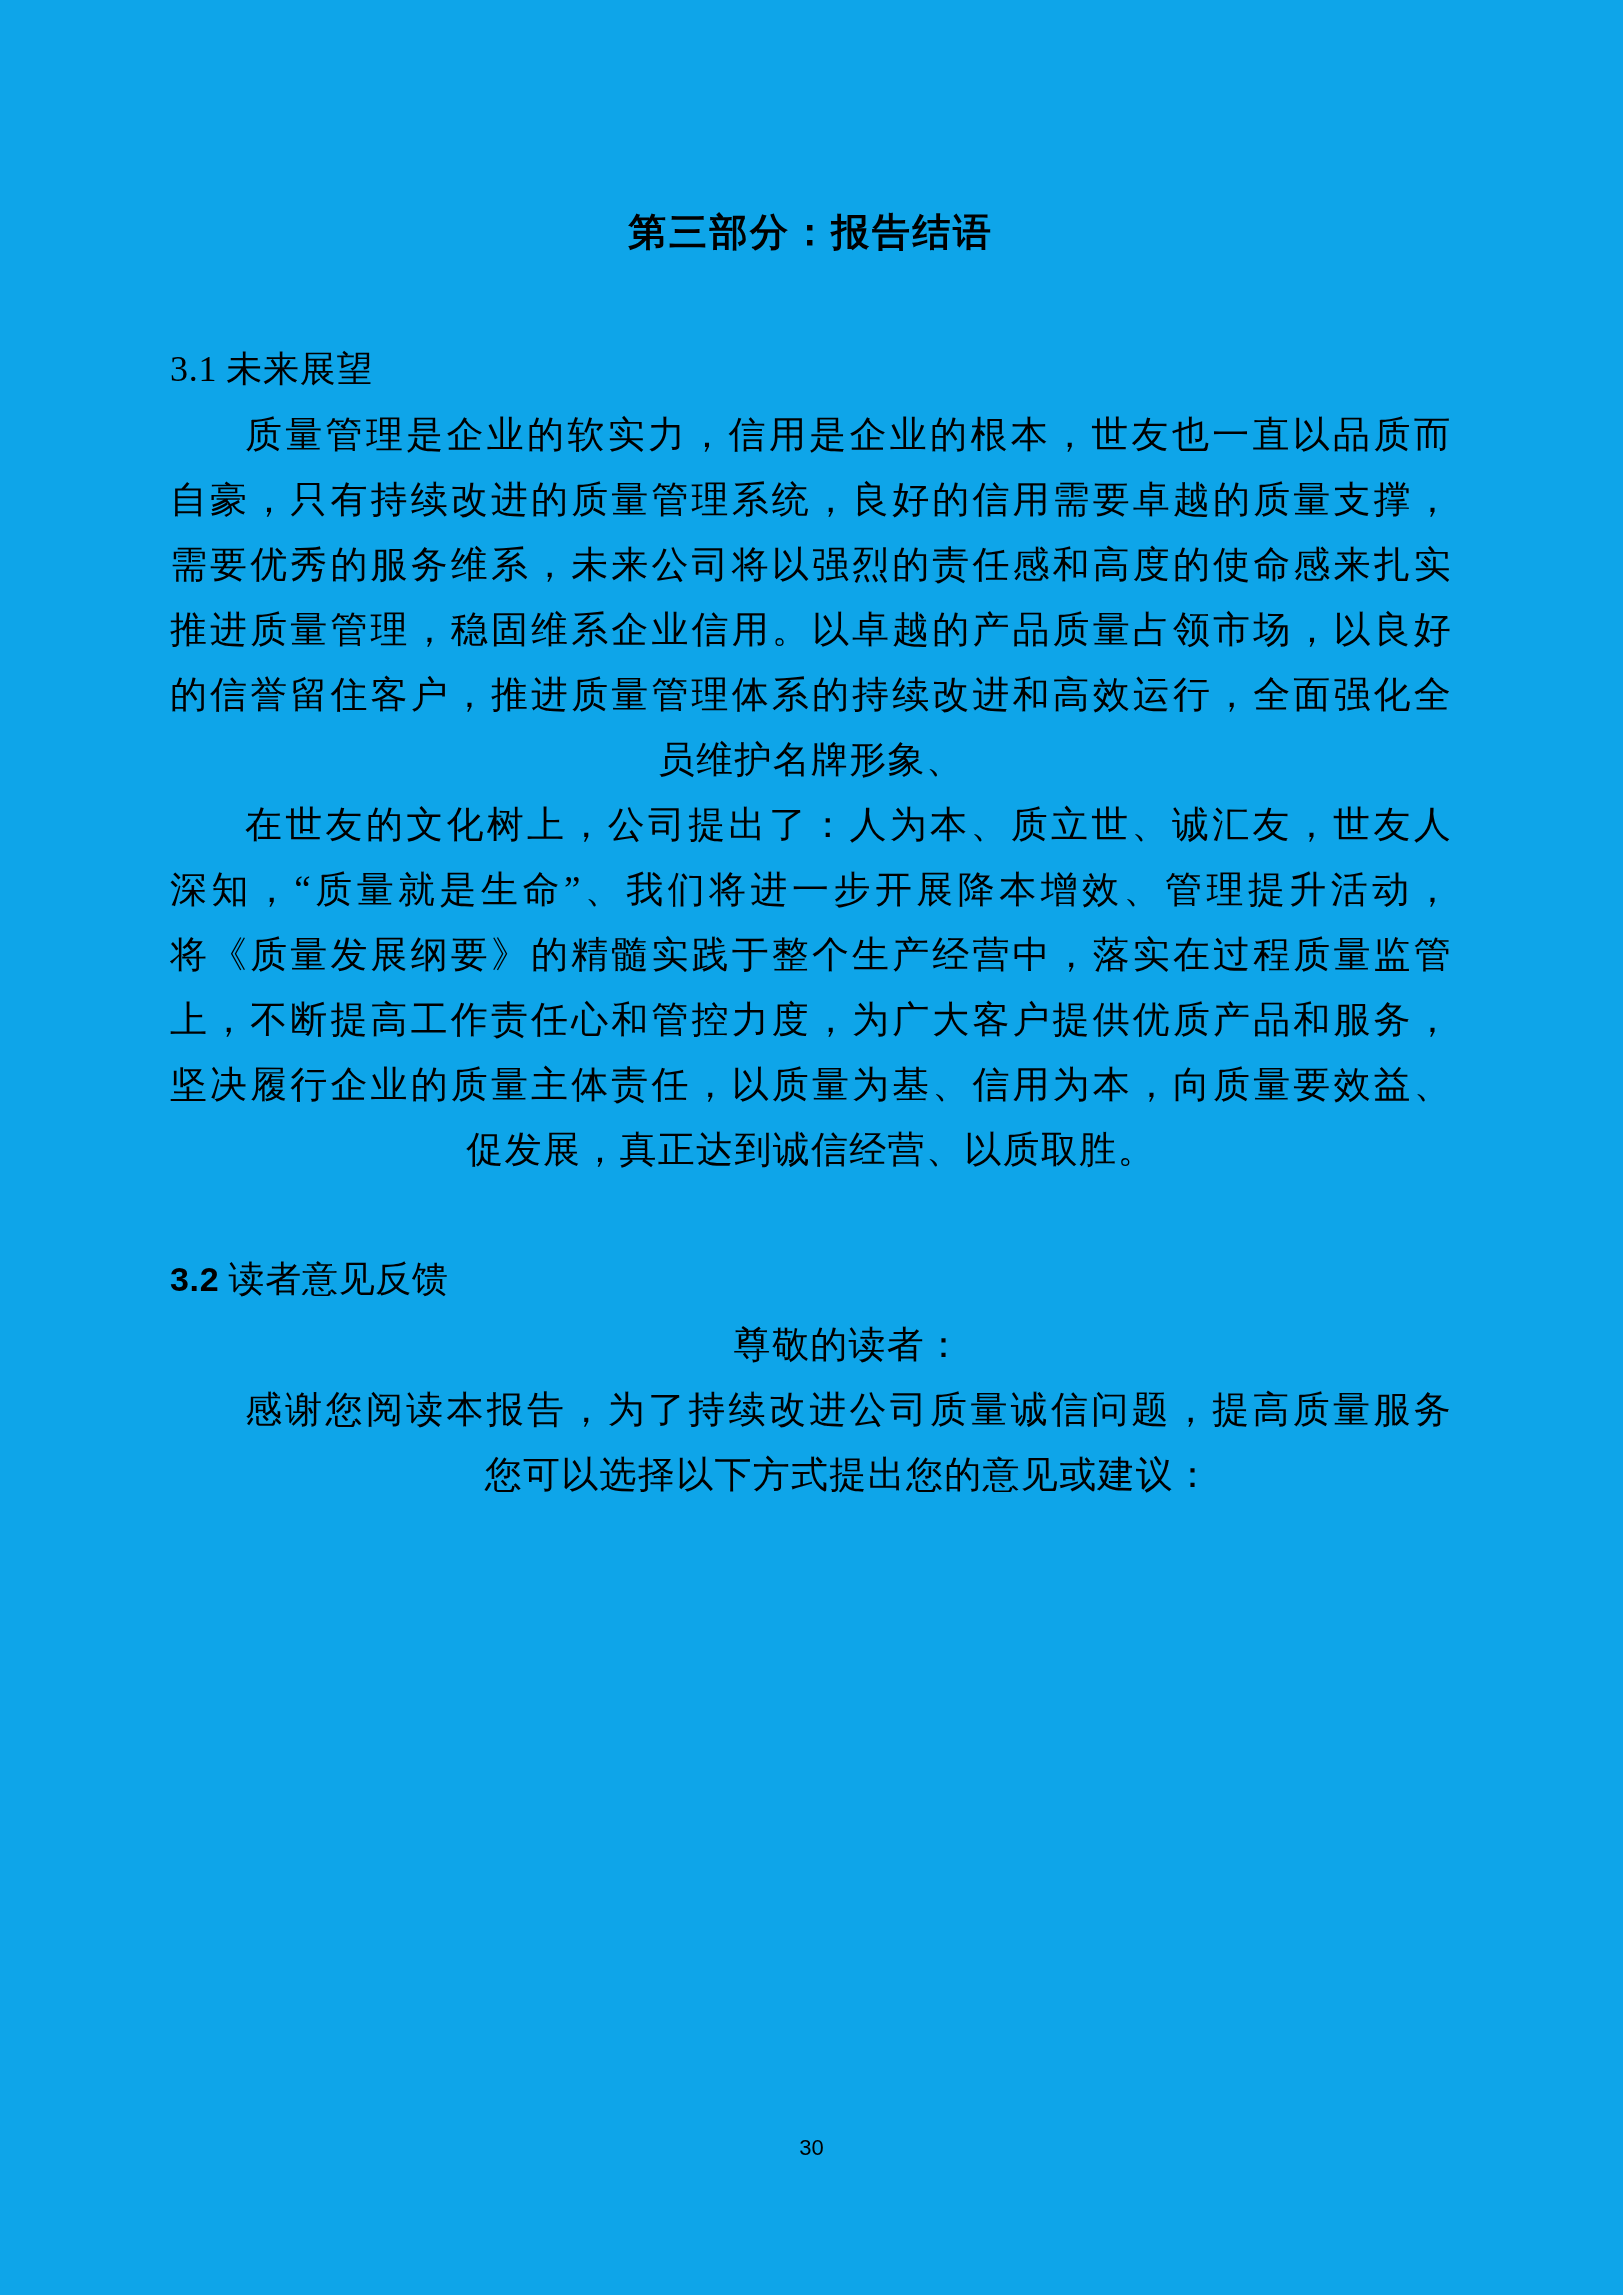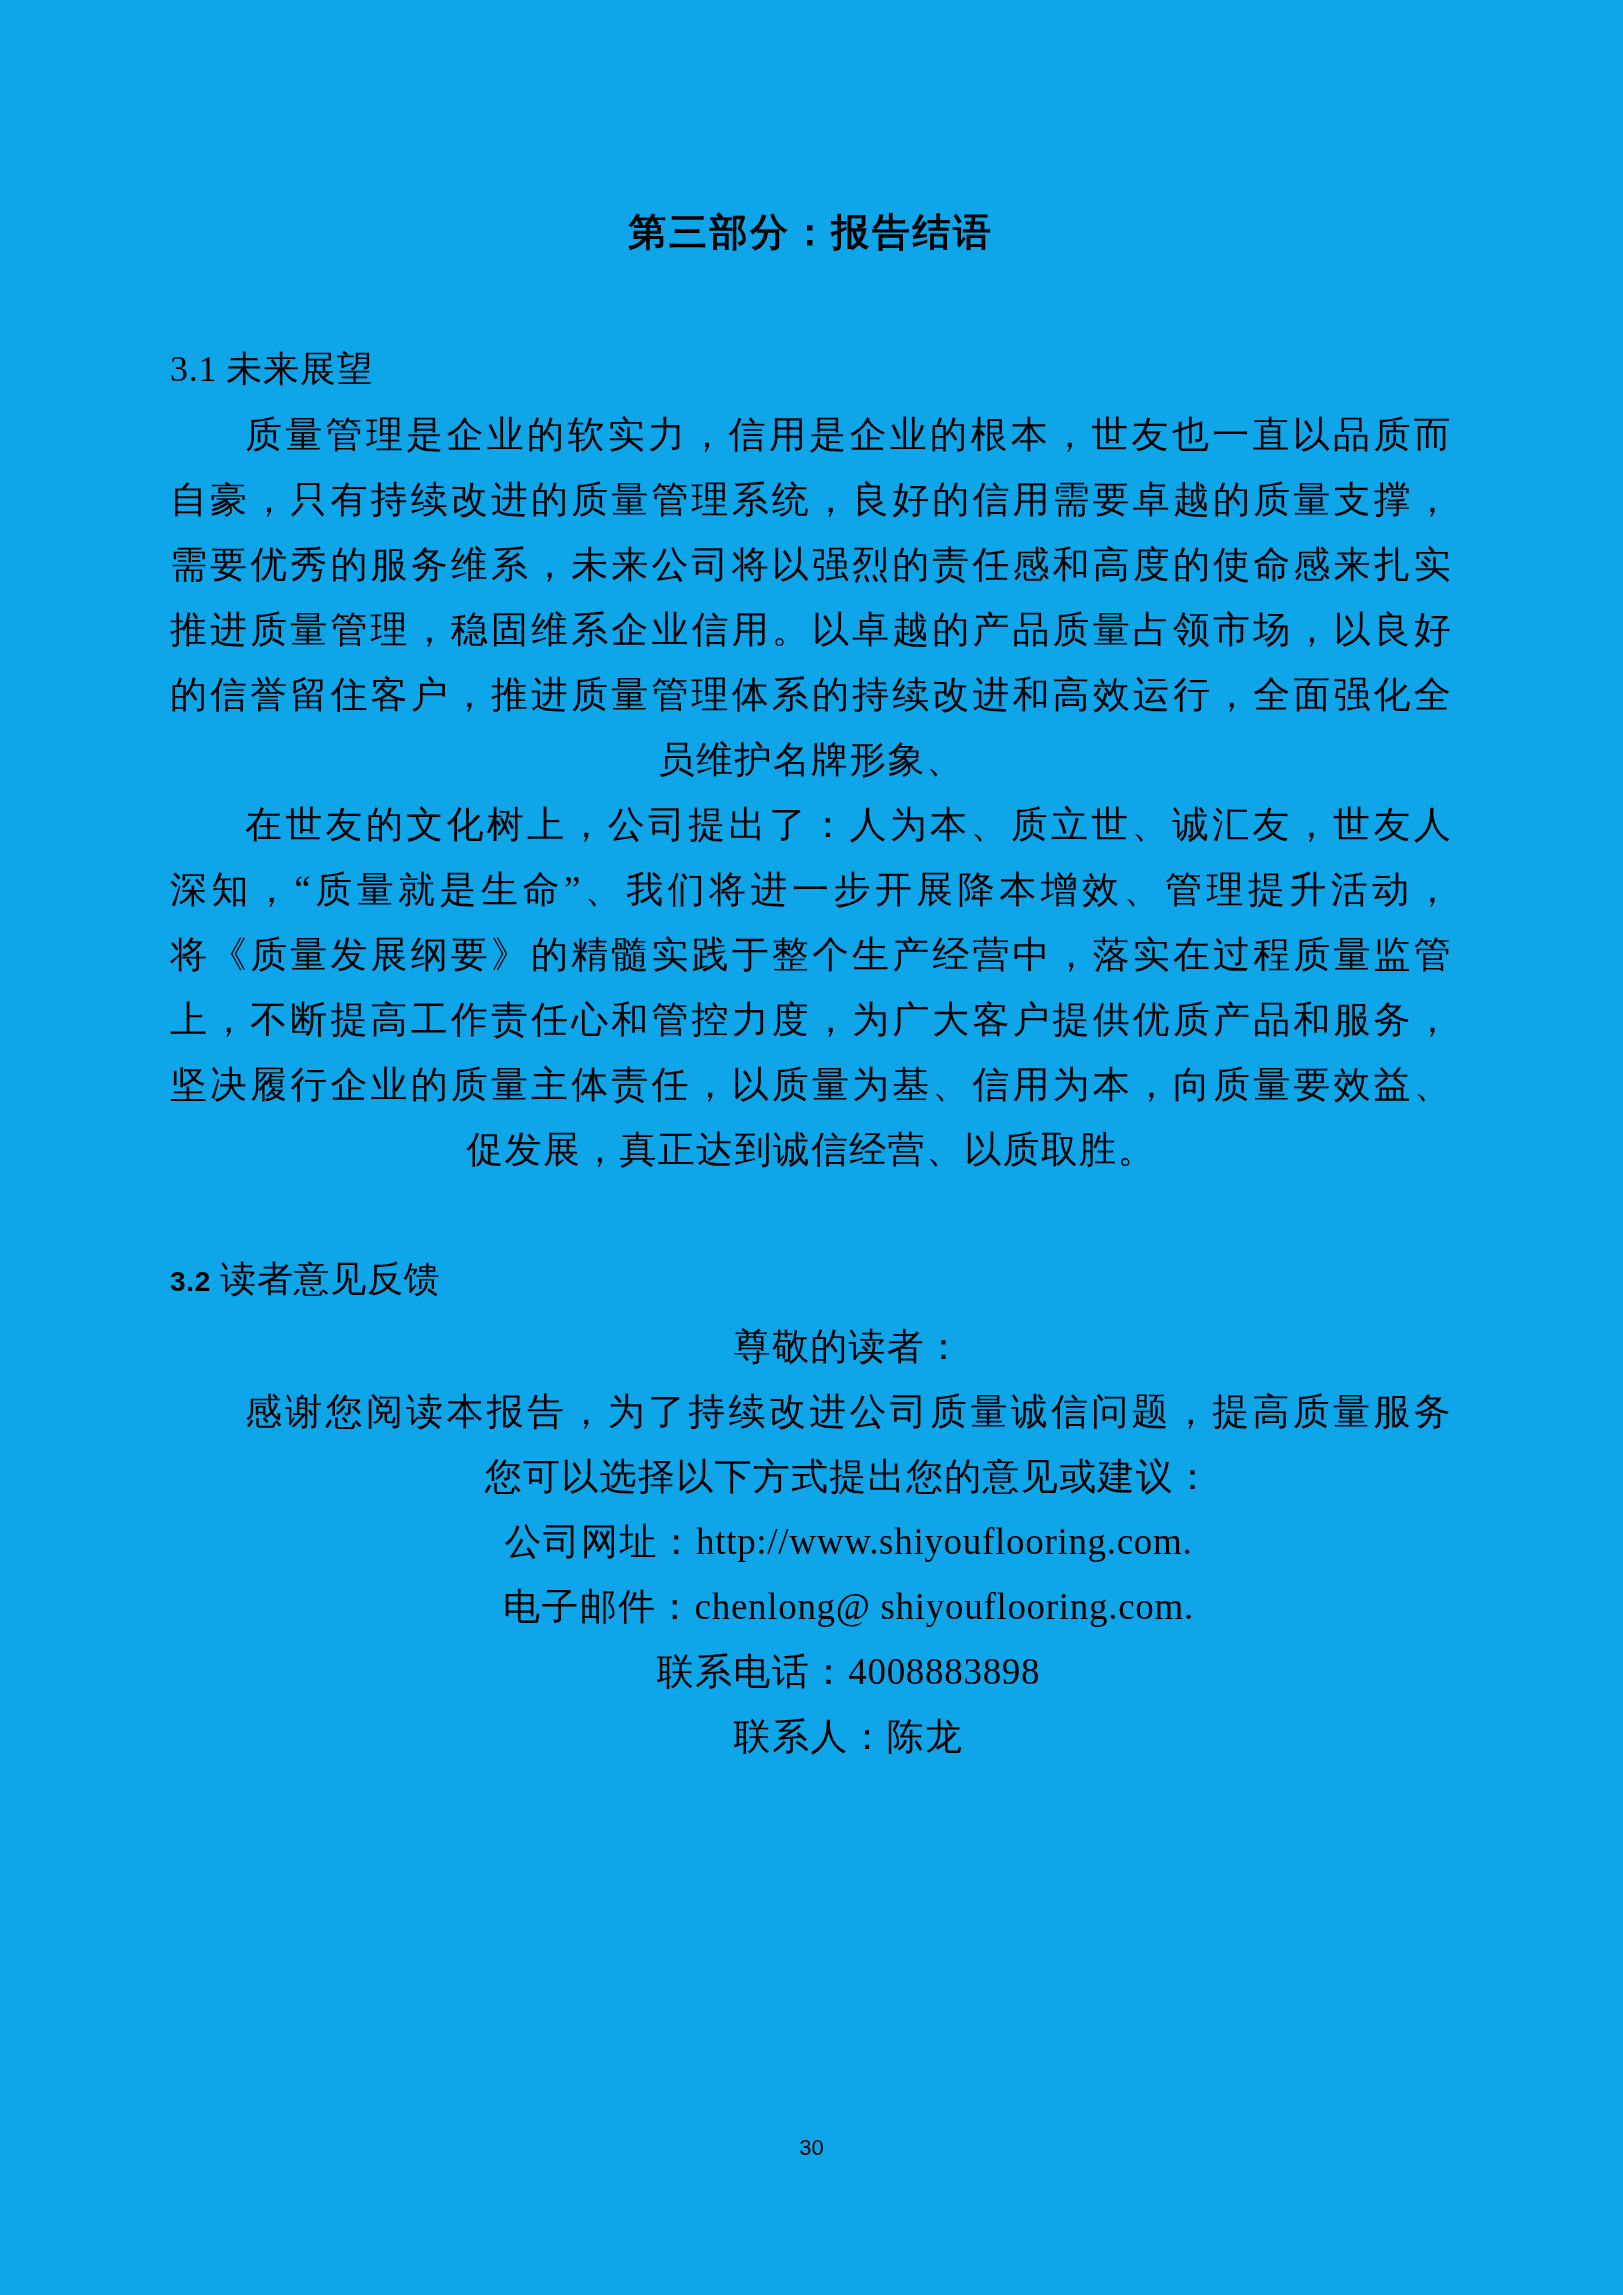--- a/index.html
+++ b/index.html
@@ -34,21 +34,21 @@
   .section-heading {
     font-size: 36px;
     line-height: 65px;
     letter-spacing: 0.7px;
   }
   .heading-31 { margin-top: 72px; }
   .heading-32 { margin-top: 65px; }
   .heading-32 .sec-num {
     font-family: "Liberation Sans", "DejaVu Sans", sans-serif;
     font-weight: 700;
-    font-size: 28px;
+    font-size: 34px;
   }
   .sec-name { margin-left: 9.2px; }
   .body-line {
     font-size: 37px;
     line-height: 65px;
     letter-spacing: 1.3px;
     white-space: nowrap;
     text-align: center;
   }
   .fill {
@@ -102,24 +102,18 @@
     <div class="section-heading heading-32"><span class="sec-num">3.2</span><span class="sec-name">读者意见反馈</span></div>
 
     <div class="body-line indent">尊敬的读者：</div>
 
     <div>
       <div class="body-line indent fill">感谢您阅读本报告，为了持续改进公司质量诚信问题，提高质量服务</div>
     </div>
 
     <div class="body-line indent">您可以选择以下方式提出您的意见或建议：</div>
 
-    <div>
-      <div class="body-line indent"><span>公司网址：</span><span class="latin">http://www.shiyouflooring.com.</span></div>
-      <div class="body-line indent"><span>电子邮件：</span><span class="latin">chenlong@ shiyouflooring.com.</span></div>
-      <div class="body-line indent"><span>联系电话：</span><span class="latin">4008883898</span></div>
-      <div class="body-line indent"><span>联系人：</span><span>陈龙</span></div>
-    </div>
 
   </div>
 
   <div class="page-number">30</div>
 </div>
 
 
 </body></html>

